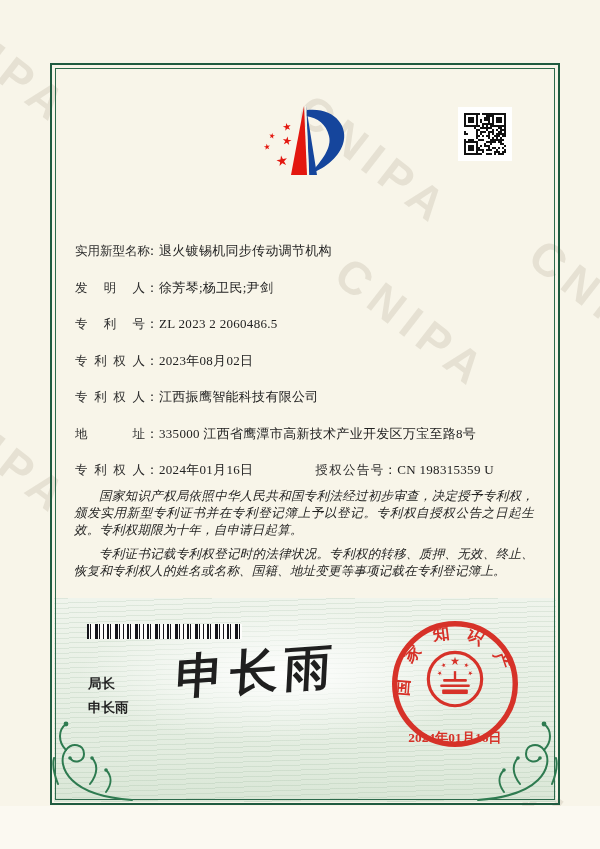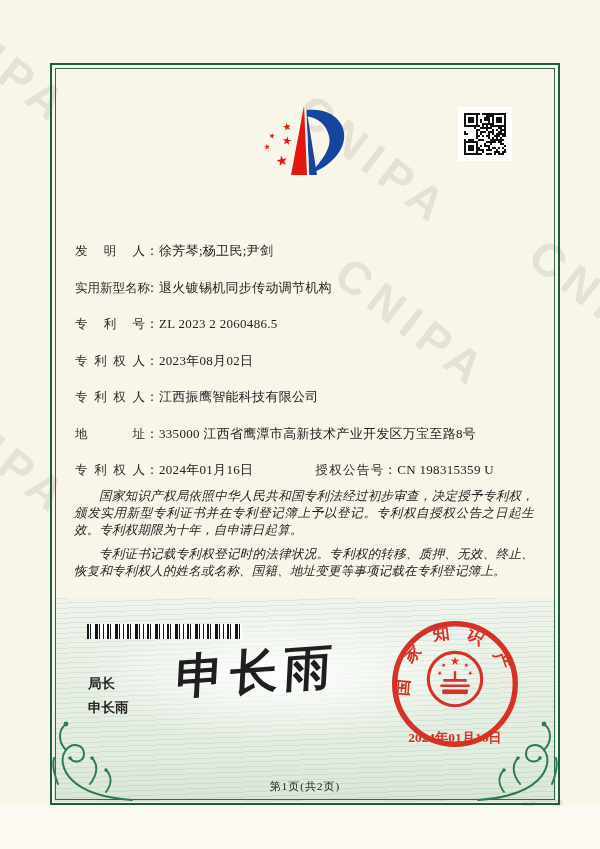--- a/index.html
+++ b/index.html
@@ -395,24 +395,24 @@
         <i style="left: 30px; top: 40px;"></i>
         <i style="left: 34px; top: 40px;"></i>
         <i style="left: 36px; top: 40px;"></i>
         <i style="left: 38px; top: 40px;"></i>
       </div>
   </div>
 
 
   <div class="fields">
     <div class="f-row">
+      <span class="f-label">实用新型名称</span><span class="f-colon">：</span><span class="f-value">退火镀锡机同步传动调节机构</span>
+    </div>
+    <div class="f-row">
       <span class="f-label">发明人</span><span class="f-colon">：</span><span class="f-value">徐芳琴;杨卫民;尹剑</span>
-    </div>
-    <div class="f-row">
-      <span class="f-label">实用新型名称</span><span class="f-colon">：</span><span class="f-value">退火镀锡机同步传动调节机构</span>
     </div>
     <div class="f-row">
       <span class="f-label">专利号</span><span class="f-colon">：</span><span class="f-value">ZL 2023 2 2060486.5</span>
     </div>
     <div class="f-row">
       <span class="f-label">专利权人</span><span class="f-colon">：</span><span class="f-value">2023年08月02日</span>
     </div>
     <div class="f-row">
       <span class="f-label">专利权人</span><span class="f-colon">：</span><span class="f-value">江西振鹰智能科技有限公司</span>
     </div>
@@ -456,15 +456,14 @@
       <use href="#sstar" transform="translate(69.5,74) scale(2.5) rotate(-30)"></use>
       <use href="#sstar" transform="translate(100.5,74) scale(2.5) rotate(30)"></use>
       <rect x="83.8" y="72" width="2.4" height="8"></rect>
       <rect x="73" y="80" width="24" height="2.6" rx="1"></rect>
       <rect x="70" y="85.5" width="30" height="2.6" rx="1"></rect>
       <rect x="72" y="90.5" width="26" height="4.5" rx="1"></rect>
     </g>
     <text x="85" y="144" text-anchor="middle" font-size="13.5" font-weight="700" fill="#d6281f" font-family="Liberation Serif, serif">2024年01月16日</text>
   </svg>
 
-  <div class="page-footer">第1页(共2页)</div>
 
 </div>
 
 </body></html>

